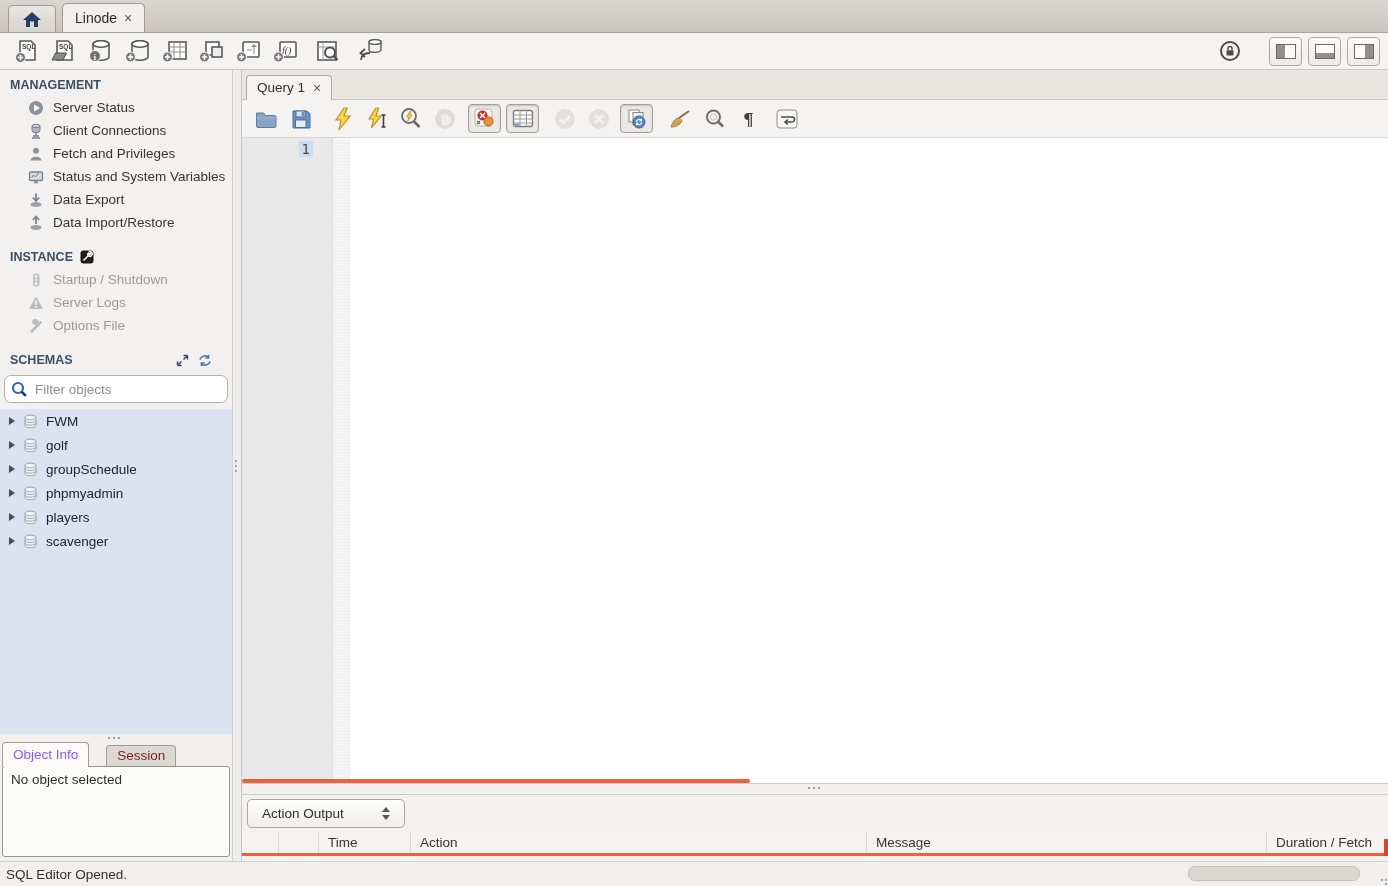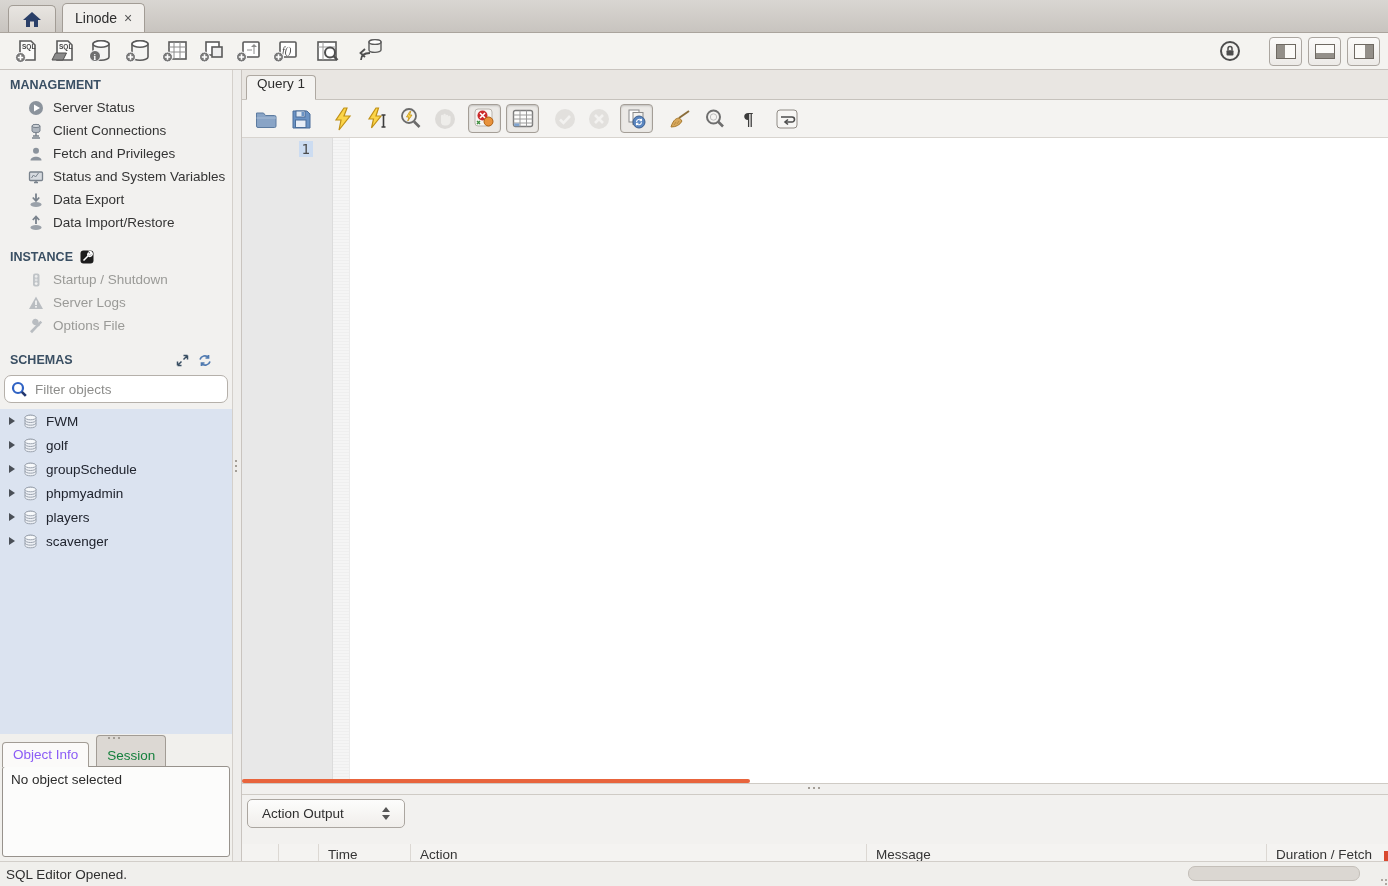--- a/index.html
+++ b/index.html
@@ -44,27 +44,27 @@
 
   .tree{flex:1;background:#dbe3f0;overflow:hidden;min-height:0;}
   .trow{display:flex;align-items:center;height:24px;padding-left:9px;gap:8px;font-size:13.5px;color:#20242e;}
   .caret{width:0;height:0;border-left:6px solid #4a4f57;border-top:4.5px solid transparent;border-bottom:4.5px solid transparent;flex:none;}
 
   .sb-bottom{flex:none;height:127px;background:#f1f0ed;display:flex;flex-direction:column;position:relative;}
   .hgrip{position:absolute;top:3px;left:108px;width:2px;height:2px;background:#a39e97;box-shadow:5px 0 0 #a39e97,10px 0 0 #a39e97;}
   .itabs{display:flex;align-items:flex-end;height:33px;padding-left:2px;flex:none;}
   .itab{border:1px solid #a29c95;border-bottom:none;border-radius:4px 4px 0 0;padding:4px 10px 5px 10px;font-size:13.5px;}
   .itab.active{background:#fbfaf9;color:#8b5cf6;position:relative;z-index:2;}
-  .itab.inactive{background:#dcd8d3;color:#15803d;height:15px;padding-top:12px;padding-bottom:4px;margin-left:7px;}
+  .itab.inactive{background:#dcd8d3;color:#7f1d1d;height:15px;padding-top:2px;padding-bottom:4px;margin-left:17px;}
   .ipanel{flex:1;margin:0 2px 4px 2px;margin-top:-1px;background:#fcfcfb;border:1px solid #97928c;border-radius:3px;padding:5px 8px;font-size:13.5px;color:#2c2c2c;z-index:1;}
 
   
   .edcol{flex:1;display:flex;flex-direction:column;min-width:0;background:#f2f1ef;}
   .qtabbar{height:29px;background:#e9e6e2;border-bottom:1px solid #c6c2bc;display:flex;align-items:flex-end;padding-left:4px;flex:none;}
-  .qtab{height:23px;background:#f4f3f1;border:1px solid #aea8a1;border-bottom:1px solid #f4f3f1;border-radius:4px 4px 0 0;margin-bottom:-1px;display:flex;align-items:center;gap:8px;padding:0 10px;font-size:13.5px;color:#2e2e2e;flex-direction:column;}
+  .qtab{height:23px;background:#f4f3f1;border:1px solid #aea8a1;border-bottom:1px solid #f4f3f1;border-radius:4px 4px 0 0;margin-bottom:-1px;display:flex;align-items:center;gap:8px;padding:0 10px;font-size:13.5px;color:#2e2e2e;}
 
   .sqltb{height:37px;background:#f4f3f1;border-bottom:1px solid #d8d4cf;display:flex;align-items:center;padding-left:8px;gap:1px;flex:none;}
   .stb{width:33px;height:29px;display:flex;align-items:center;justify-content:center;flex:none;}
   .stb.pressed{border:1px solid #a49e97;border-radius:4px;background:#ebe9e6;box-shadow:inset 0 1px 2px rgba(0,0,0,.18);width:31px;height:27px;}
   .stb.disabled{opacity:.38;}
   .pilcrow{font-size:17px;color:#3c3c3c;font-weight:bold;font-family:"DejaVu Serif",serif;}
 
   .editor{flex:1;display:flex;min-height:0;position:relative;background:#fff;}
   .gutter{width:90px;flex:none;background:#e8e8e8;border-right:1px solid #dcdcdc;padding-top:3px;text-align:right;}
   .lnum{display:inline-block;font-family:"DejaVu Sans Mono",monospace;font-size:14px;color:#4c4c4c;background:#ccdcf1;padding:0 3px;margin-right:19px;}
@@ -75,21 +75,21 @@
   .hsplit{height:10px;background:#f1f0ee;border-top:1px solid #cfcbc5;border-bottom:1px solid #cfcbc5;position:relative;flex:none;}
   .hsplit .dots{position:absolute;left:566px;top:3px;width:2px;height:2px;background:#a39e97;box-shadow:5px 0 0 #a39e97,10px 0 0 #a39e97;}
 
   
   .outpanel{height:66px;background:#f2f1ef;flex:none;display:flex;flex-direction:column;}
   .outsel-row{height:37px;display:flex;align-items:center;padding-left:5px;flex:none;}
   .outsel{min-width:128px;height:27px;border:1px solid #aba6a0;border-radius:5px;background:linear-gradient(#fdfdfc,#f0eeeb);display:flex;align-items:center;padding:0 14px;gap:14px;font-size:13.5px;color:#2e2e2e;}
   .spinner{display:flex;flex-direction:column;gap:3px;margin-left:auto;}
   .spin-up{width:0;height:0;border-left:4px solid transparent;border-right:4px solid transparent;border-bottom:5px solid #565656;}
   .spin-dn{width:0;height:0;border-left:4px solid transparent;border-right:4px solid transparent;border-top:5px solid #565656;}
-  .outhead{height:21px;display:flex;align-items:center;background:#f4f3f1;font-size:13.5px;color:#353535;flex:none;position:relative;margin-top:12px;}
+  .outhead{height:21px;display:flex;align-items:center;background:#f4f3f1;font-size:13.5px;color:#353535;flex:none;position:relative;}
   .ohc{height:100%;display:flex;align-items:center;padding-left:9px;border-right:1px solid #dcd8d3;box-sizing:border-box;white-space:nowrap;overflow:hidden;flex:none;}
   .ohc.c0{width:37px;}.ohc.c1{width:40px;}.ohc.c2{width:92px;}.ohc.c3{width:456px;}.ohc.c4{width:400px;}
   .ohc.c5{flex:1;border-right:none;}
   .outhead-underline{height:3px;background:#e8643c;position:relative;flex:none;}
   .outhead-underline .vtick{position:absolute;right:0;top:-14px;width:4px;height:17px;background:#d9492f;}
 
   
   .statusbar{height:24px;background:#f0efec;border-top:1px solid #d2cec9;display:flex;align-items:center;padding-left:6px;font-size:13.5px;color:#2f2f2f;flex:none;position:relative;}
   .hscroll-pill{position:absolute;right:28px;top:4px;width:170px;height:13px;border-radius:7px;background:#dbd7d2;border:1px solid #c4bfb9;}
   .rgrip{position:absolute;right:5px;bottom:5px;width:2px;height:2px;background:#aea8a1;box-shadow:4px 0 0 #aea8a1,8px 0 0 #aea8a1,4px 4px 0 #aea8a1,8px 4px 0 #aea8a1,8px 8px 0 #aea8a1;}

